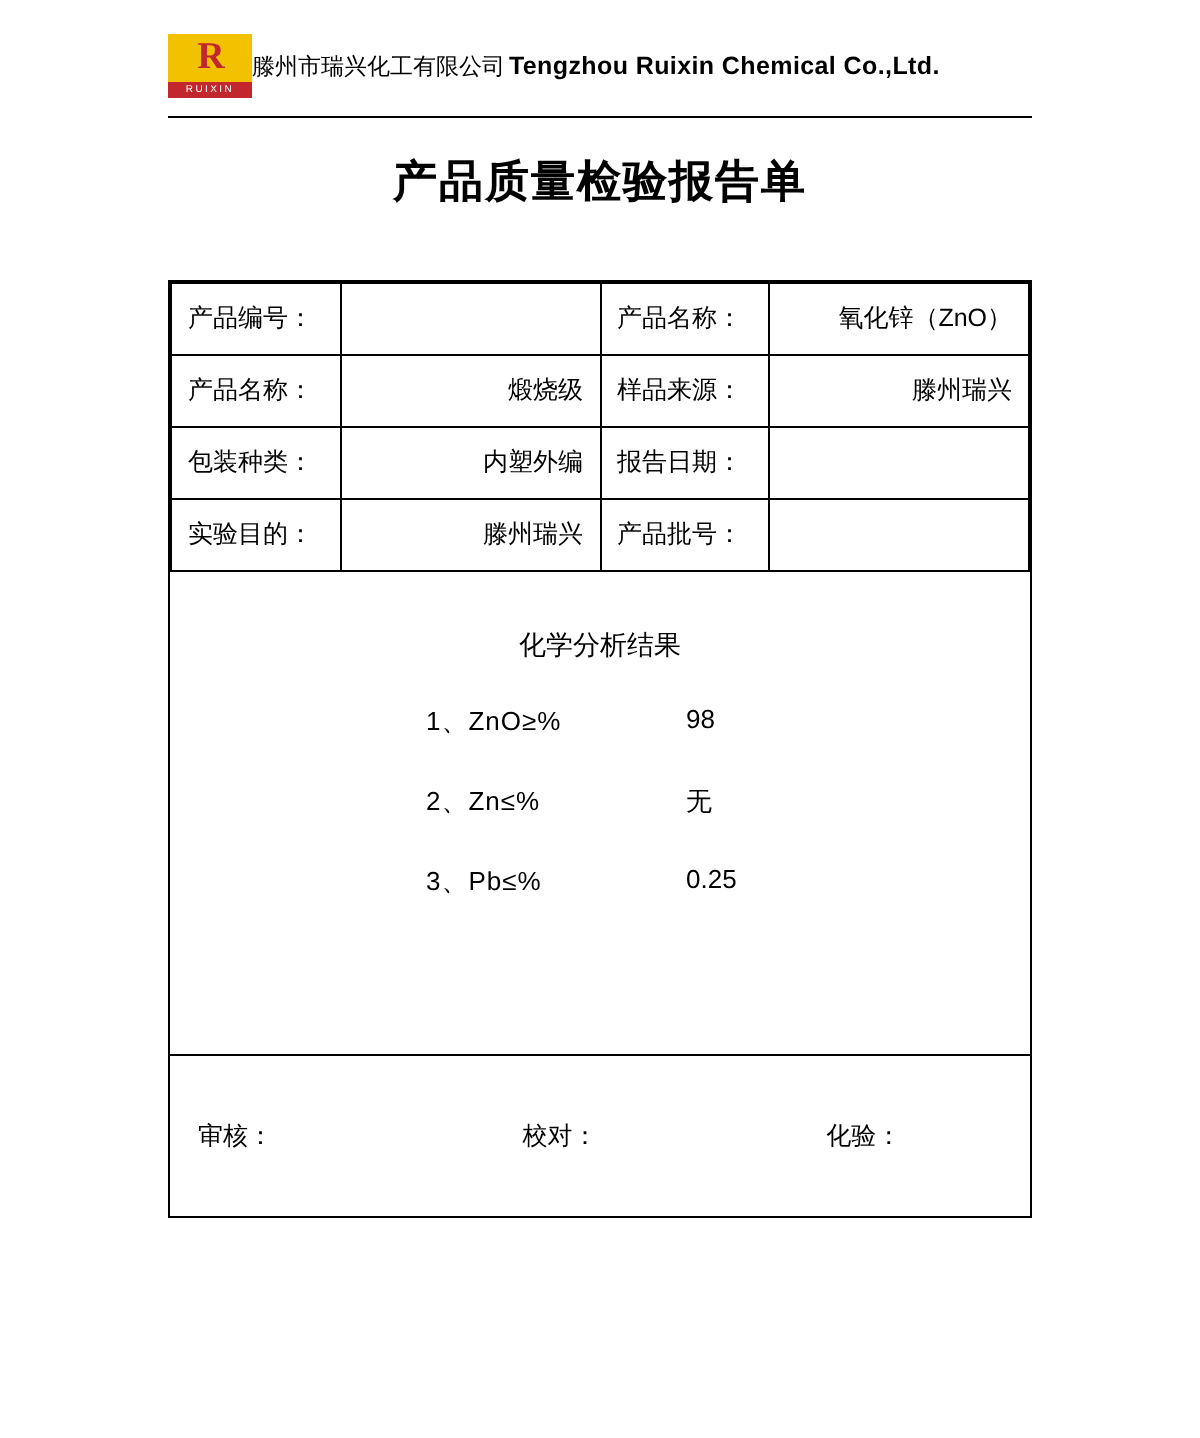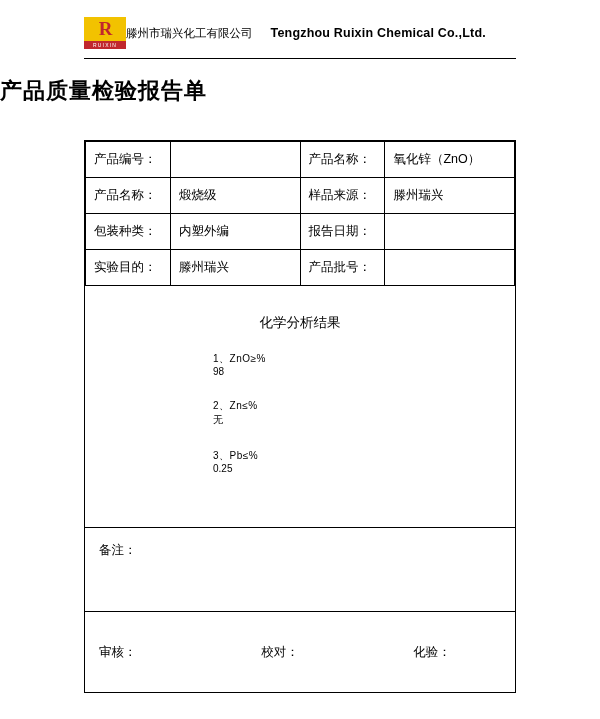--- a/index.html
+++ b/index.html
@@ -66,37 +66,37 @@
   }
   .company-cn {
     font-family: "Liberation Sans", sans-serif;
     font-size: 11.5px;
     white-space: nowrap;
   }
   .company-en {
     font-family: "Liberation Sans", sans-serif;
     font-size: 12.5px;
     font-weight: bold;
-    margin-left: 18px;
+    margin-left: 2px;
     white-space: nowrap;
     letter-spacing: 0.2px;
   }
   .header-rule {
     position: absolute;
     left: 84px;
     top: 58px;
     width: 432px;
     height: 1px;
     background: #000000;
   }
 
   
   .doc-title {
     margin-top: 28px;
-    text-align: left;
+    text-align: center;
     font-family: "Liberation Serif", serif;
     font-weight: bold;
     font-size: 22px;
     letter-spacing: 1px;
   }
 
   
   .sheet {
     position: absolute;
     left: 84px;
@@ -117,21 +117,21 @@
     font-family: "Liberation Sans", sans-serif;
     padding: 0 8px;
     box-sizing: border-box;
   }
   td.lbl {
     width: 76px;
     text-align: left;
   }
   td.val {
     width: 116px;
-    text-align: left;
+    text-align: right;
   }
   .row-label-pad {
     padding-left: 12px;
   }
 
   
   .analysis {
     height: 242px;
     border-bottom: 1px solid #000000;
     position: relative;
@@ -142,24 +142,23 @@
     font-size: 13.5px;
     padding-top: 28px;
     font-family: "Liberation Sans", sans-serif;
   }
   .analysis-list {
     margin-top: 20px;
     padding-left: 128px;
   }
   .analysis-row {
     display: flex;
-    font-size: 10px;
+    font-size: 13px;
     font-family: "Liberation Sans", sans-serif;
     margin-bottom: 22px;
-    flex-direction: column;
   }
   .analysis-item {
     width: 130px;
     letter-spacing: 0.5px;
   }
   .analysis-value {
     width: 90px;
     text-align: left;
   }
 
@@ -248,23 +247,20 @@
           <div class="analysis-item">2、Zn≤%</div>
           <div class="analysis-value">无</div>
         </div>
         <div class="analysis-row">
           <div class="analysis-item">3、Pb≤%</div>
           <div class="analysis-value">0.25</div>
         </div>
       </div>
     </div>
 
-    <div class="remarks">
-      <span>备注：</span>
-    </div>
 
     <div class="signatures">
       <div class="sig">审核：</div>
       <div class="sig mid">校对：</div>
       <div class="sig right">化验：</div>
     </div>
 
   </div>
 </div>
 

